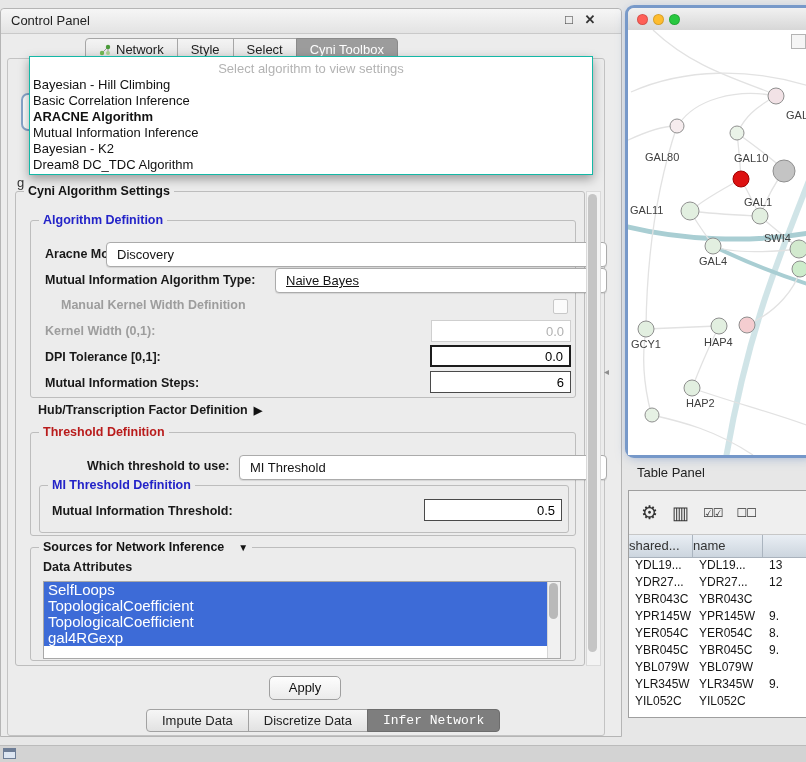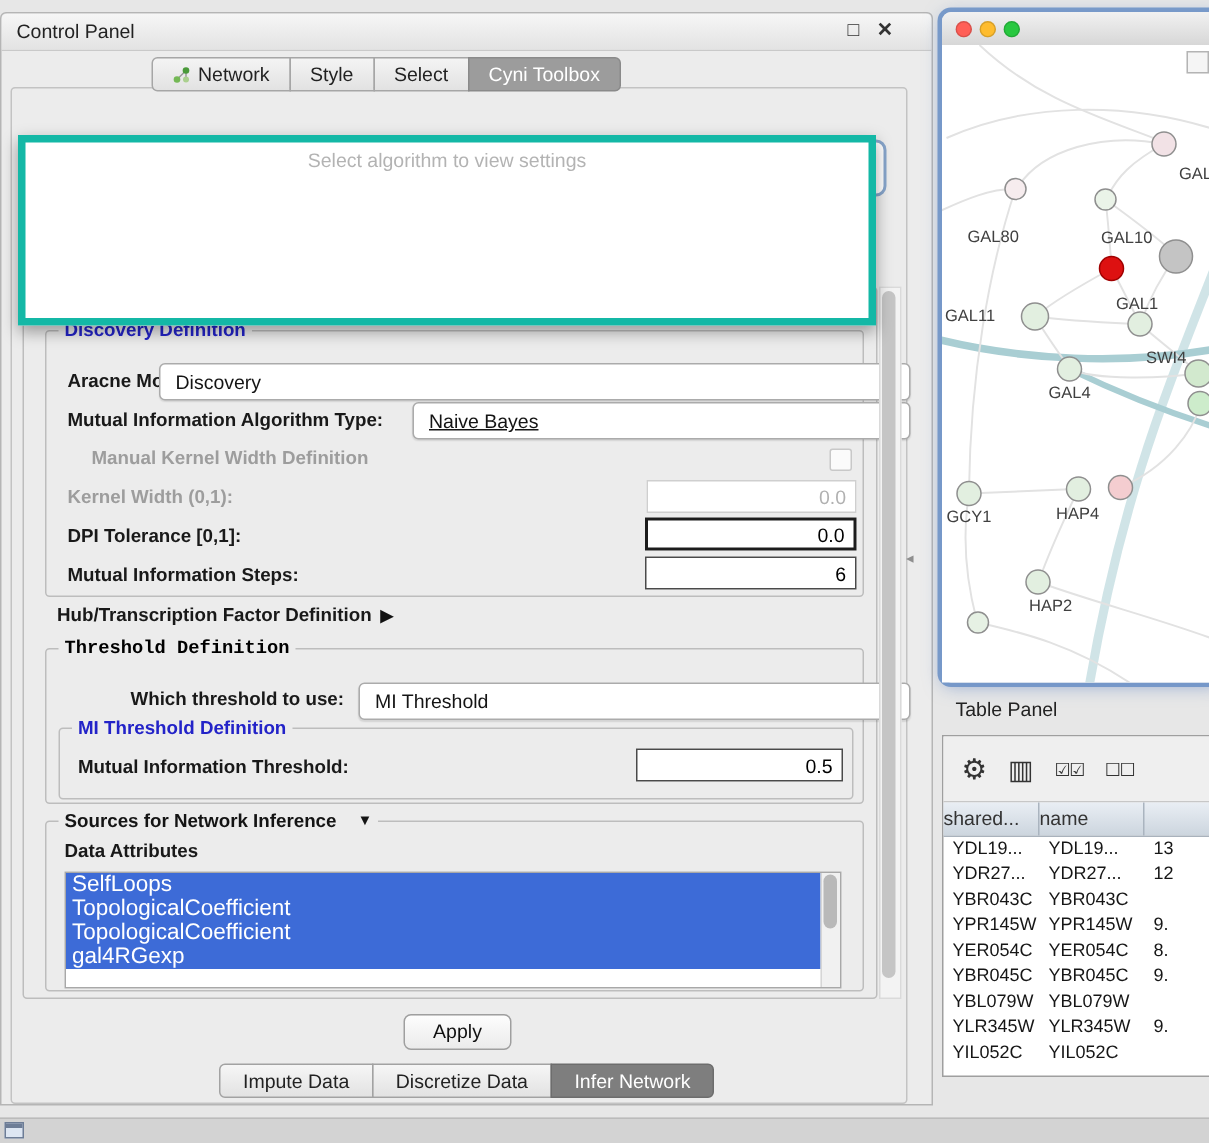--- a/index.html
+++ b/index.html
@@ -17,47 +17,47 @@
     background:linear-gradient(#f6f6f6,#e3e3e3);border-bottom:1px solid #c9c9c9;border-radius:4px 4px 0 0;}
   #cp-title{left:10px;top:4px;font-size:13px;color:#222;}
   .titlebar-btn{top:3px;width:16px;height:16px;text-align:center;line-height:16px;font-size:13px;color:#333;cursor:default;}
   #cp-min{left:560px;}
   #cp-close{left:581px;font-weight:bold;}
 
   #content-frame{left:6px;top:49px;width:596px;height:676px;border:1px solid #c3c3c3;border-radius:3px;background:#ececec;}
 
   
   .tabstrip{display:inline-flex;}
-  #main-tabs{left:100px;top:29px;}
+  #main-tabs{left:84px;top:29px;}
   .tab{height:21px;line-height:21px;padding:0 13px;border:1px solid #a6a6a6;margin-left:-1px;
     background:linear-gradient(#f4f4f4,#e2e2e2);font-size:13px;color:#222;display:flex;align-items:center;gap:5px;}
   .tab:first-child{border-radius:4px 0 0 4px;margin-left:0;}
   .tab:last-child{border-radius:0 4px 4px 0;}
   .tab.active{background:#9c9c9c;color:#fff;border-color:#8a8a8a;}
   .tabicon{display:inline-flex;width:12px;height:12px;}
 
   
   #algo-combo-behind{left:20px;top:84px;width:566px;height:34px;background:#fff;
     border:2px solid #87a5cb;border-radius:7px;z-index:5;}
 
   #hidden-frag{left:16px;top:166px;font-size:13px;color:#333;z-index:4;}
 
   
-  #algo-popup{left:11px;top:47px;width:562px;height:117px;background:#fff;border:5px solid #14b8a6;
-    box-shadow:0 4px 10px rgba(0,0,0,.35);z-index:30;margin-top:34px;}
+  #algo-popup{left:28px;top:47px;width:562px;height:117px;background:#fff;border:1px solid #14b8a6;
+    box-shadow:0 4px 10px rgba(0,0,0,.35);z-index:30;}
   #algo-popup .placeholder{height:17px;line-height:17px;text-align:center;color:#b3b3b3;font-size:13px;margin-top:3px;}
   #algo-popup .menu-item{height:16px;line-height:16px;padding-left:3px;font-size:13px;color:#111;white-space:nowrap;}
   #algo-popup .menu-item.selected{font-weight:bold;}
 
   
   .group{position:absolute;border:1px solid #bdbdbd;border-radius:3px;}
   .gtitle{position:absolute;top:-8px;left:8px;background:#ececec;padding:0 4px;
     font-weight:bold;font-size:12.5px;white-space:nowrap;}
   .gtitle.blue{color:#2323c8;}
-  .gtitle.green{color:#000000;font-family:Liberation Mono, monospace;}
+  .gtitle.green{color:#b91c1c;}
 
   #settings-group{left:14px;top:182px;width:568px;height:473px;}
 
   .lbl{position:absolute;font-weight:bold;font-size:12.5px;color:#191919;white-space:nowrap;}
   .lbl.dis{color:#9d9d9d;}
 
   .combo{position:absolute;height:23px;background:#fff;border:1px solid #ababab;border-radius:4px;
     box-shadow:0 1px 1px rgba(0,0,0,.10);display:flex;align-items:center;padding:0 24px 0 10px;font-size:13px;}
   .combo .ctext{white-space:nowrap;}
   .stepper{position:absolute;right:6px;top:3px;display:flex;flex-direction:column;align-items:center;color:#555;}
@@ -82,21 +82,21 @@
   #panel-scrollbar{left:585px;top:182px;width:13px;height:473px;background:#f3f3f3;border:1px solid #dadada;}
   #panel-thumb{position:absolute;left:1px;top:2px;width:9px;height:458px;background:#c5c5c5;border-radius:5px;}
 
   #apply-btn{left:268px;top:667px;width:70px;height:22px;border:1px solid #9f9f9f;border-radius:5px;
     background:linear-gradient(#fdfdfd,#ebebeb);text-align:center;line-height:22px;font-size:13px;color:#111;}
 
   #bottom-tabs{left:145px;top:700px;}
   .btab{height:21px;line-height:21px;padding:0 15px;border:1px solid #a2a2a2;margin-left:-1px;
     background:linear-gradient(#f6f6f6,#e2e2e2);font-size:13px;color:#222;}
   .btab:first-child{border-radius:4px 0 0 4px;margin-left:0;}
-  .btab:last-child{border-radius:0 4px 4px 0;}
+  .btab:last-child{border-radius:0 4px 4px 0;font-family:Liberation Mono, monospace;}
   .btab.active{background:#7e7e7e;color:#fff;border-color:#6d6d6d;}
 
   
   #network-window{left:628px;top:8px;width:186px;height:447px;border-radius:6px;background:#e9e9e9;
     box-shadow:0 0 0 3px rgba(110,146,198,.9), 0 2px 12px rgba(80,120,190,.55);}
   #net-titlebar{left:0;top:0;width:100%;height:22px;background:linear-gradient(#f1f1f1,#d7d7d7);
     border-bottom:1px solid #b9b9b9;border-radius:6px 6px 0 0;}
   .light{position:absolute;top:6px;width:11px;height:11px;border-radius:50%;border:1px solid rgba(0,0,0,.15);box-sizing:border-box;}
   #net-canvas{left:0;top:22px;width:186px;height:425px;background:#fff;overflow:hidden;}
   #birdseye{position:absolute;left:163px;top:4px;width:13px;height:13px;border:1px solid #b4b4b4;background:#f5f5f5;}
@@ -153,27 +153,35 @@
       <div class="tab active">
         <span>Cyni Toolbox</span>
       </div>
     </div>
 
   <div class="abs" id="algo-combo-behind"></div>
   <div class="abs" id="hidden-frag">g</div>
 
   <div class="abs" id="algo-popup">
     <div class="placeholder">Select algorithm to view settings</div>
+    <div id="algo-items">
+        <div class="menu-item">Bayesian - Hill Climbing</div>
+        <div class="menu-item">Basic Correlation Inference</div>
+        <div class="menu-item selected">ARACNE Algorithm</div>
+        <div class="menu-item">Mutual Information Inference</div>
+        <div class="menu-item">Bayesian - K2</div>
+        <div class="menu-item">Dream8 DC_TDC Algorithm</div>
+      </div>
   </div>
 
   <div class="group" id="settings-group">
     <span class="gtitle">Cyni Algorithm Settings</span>
 
     <div class="group" style="left:14px;top:28px;width:544px;height:176px;">
-      <span class="gtitle blue">Discovery Definition</span>
+      <span class="gtitle blue">Algorithm Definition</span>
 
       <span class="lbl" style="left:14px;top:26px;">Aracne Mode:</span>
       <div class="combo" style="left:75px;top:21px;width:465px;">
         <span class="ctext">Discovery</span>
         <span class="stepper">
             <i>▴</i>
             <i>▾</i>
           </span>
       </div>
 

